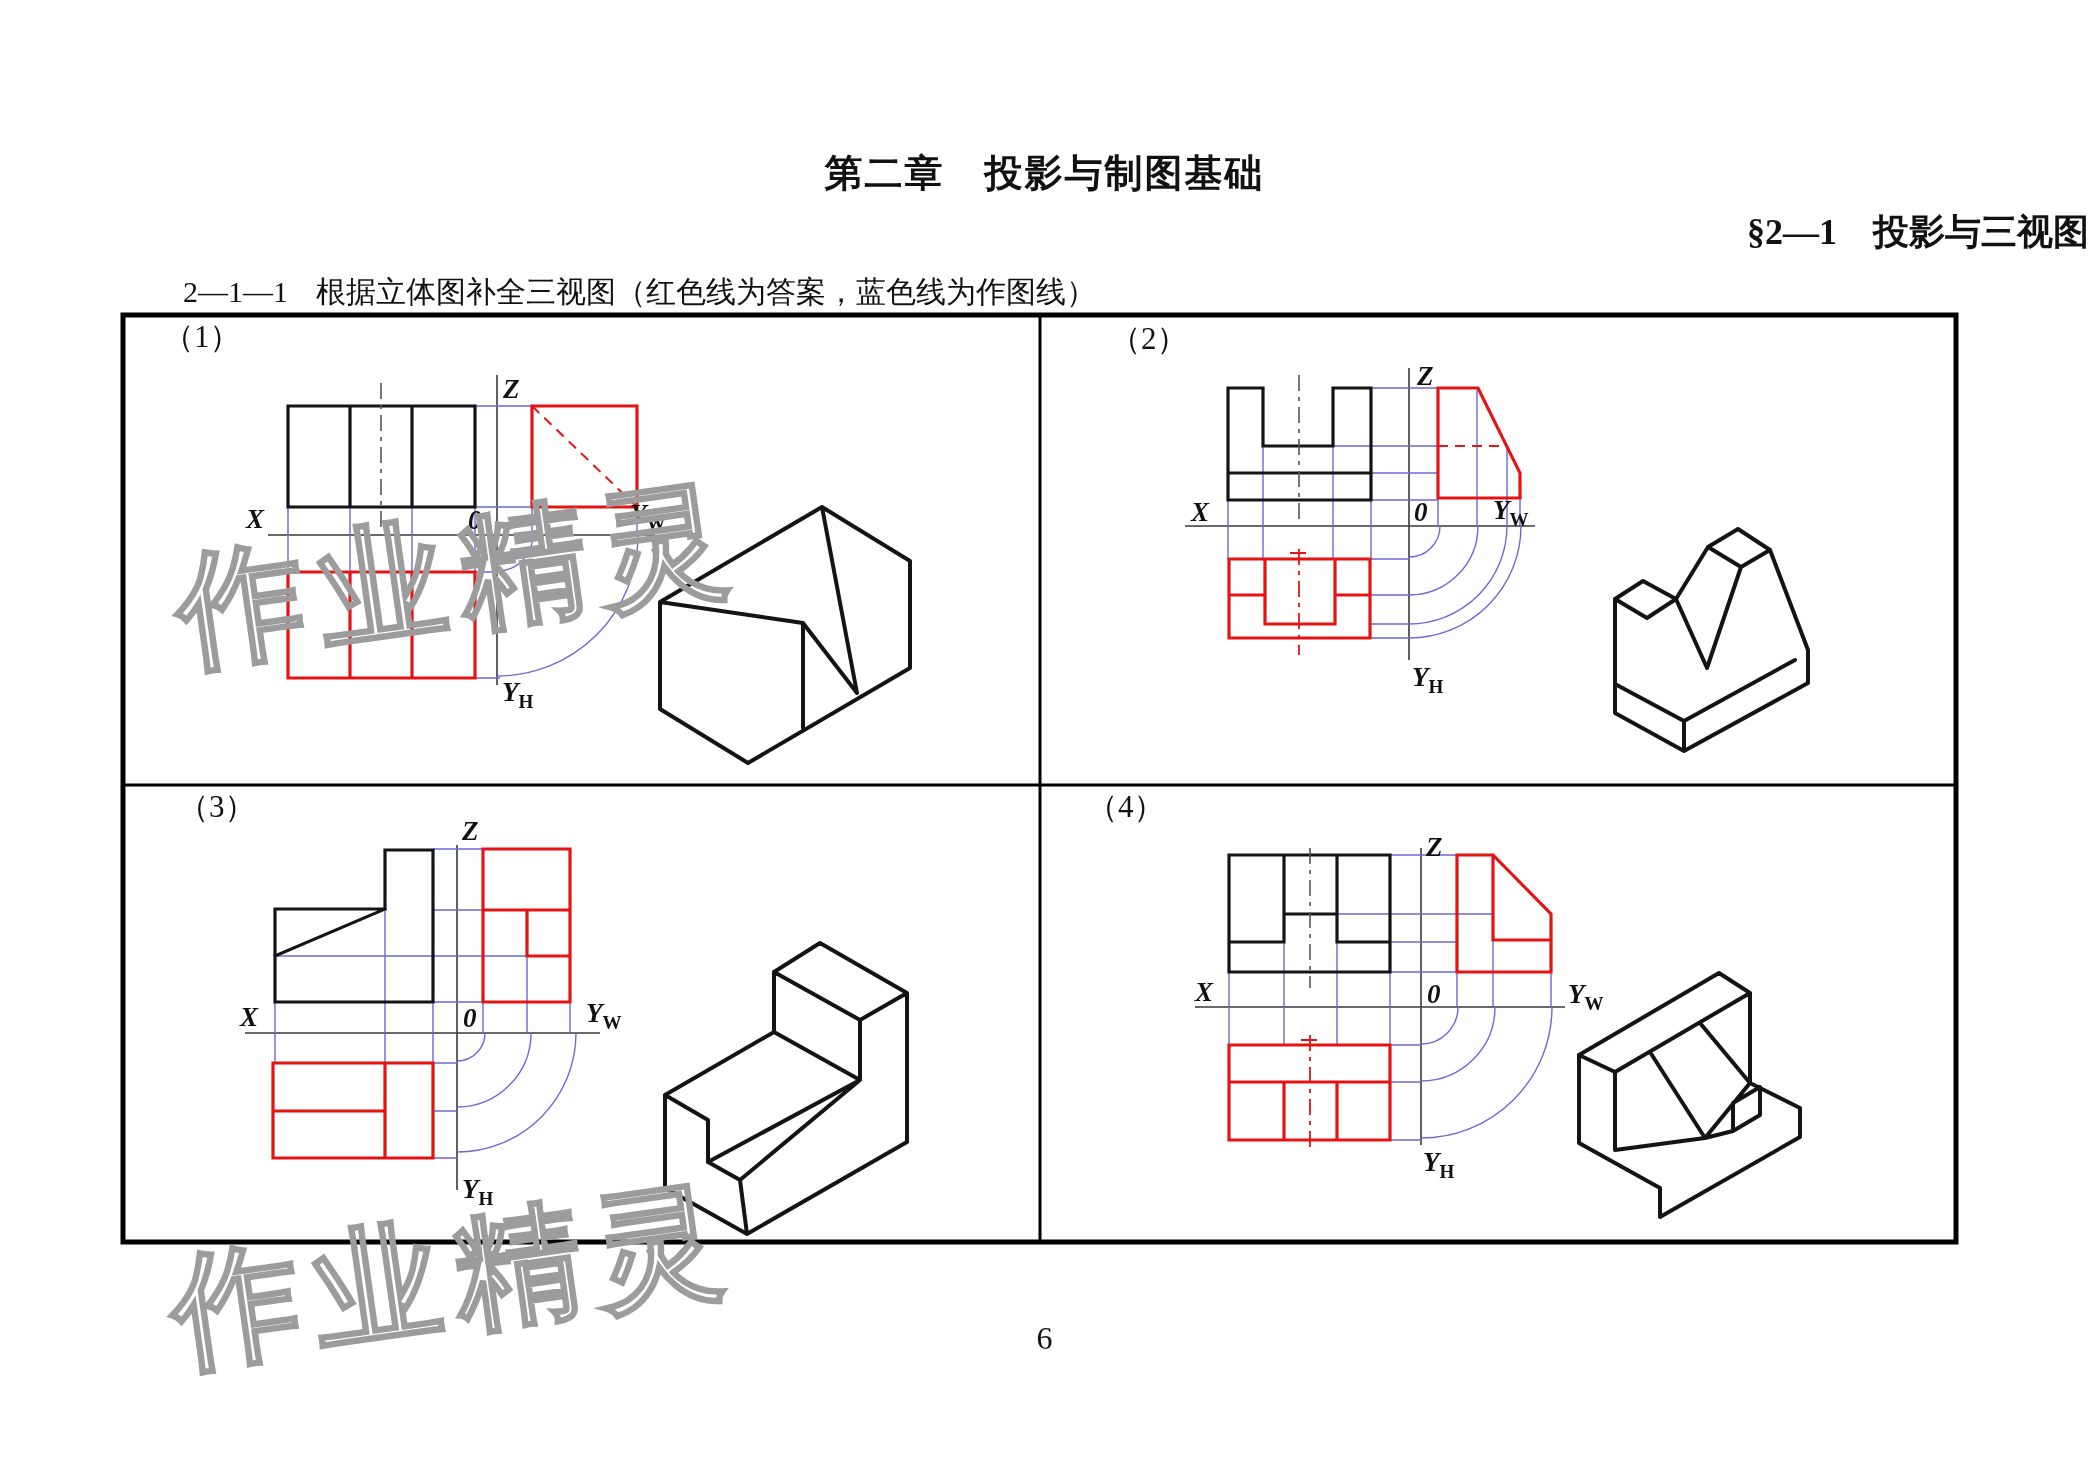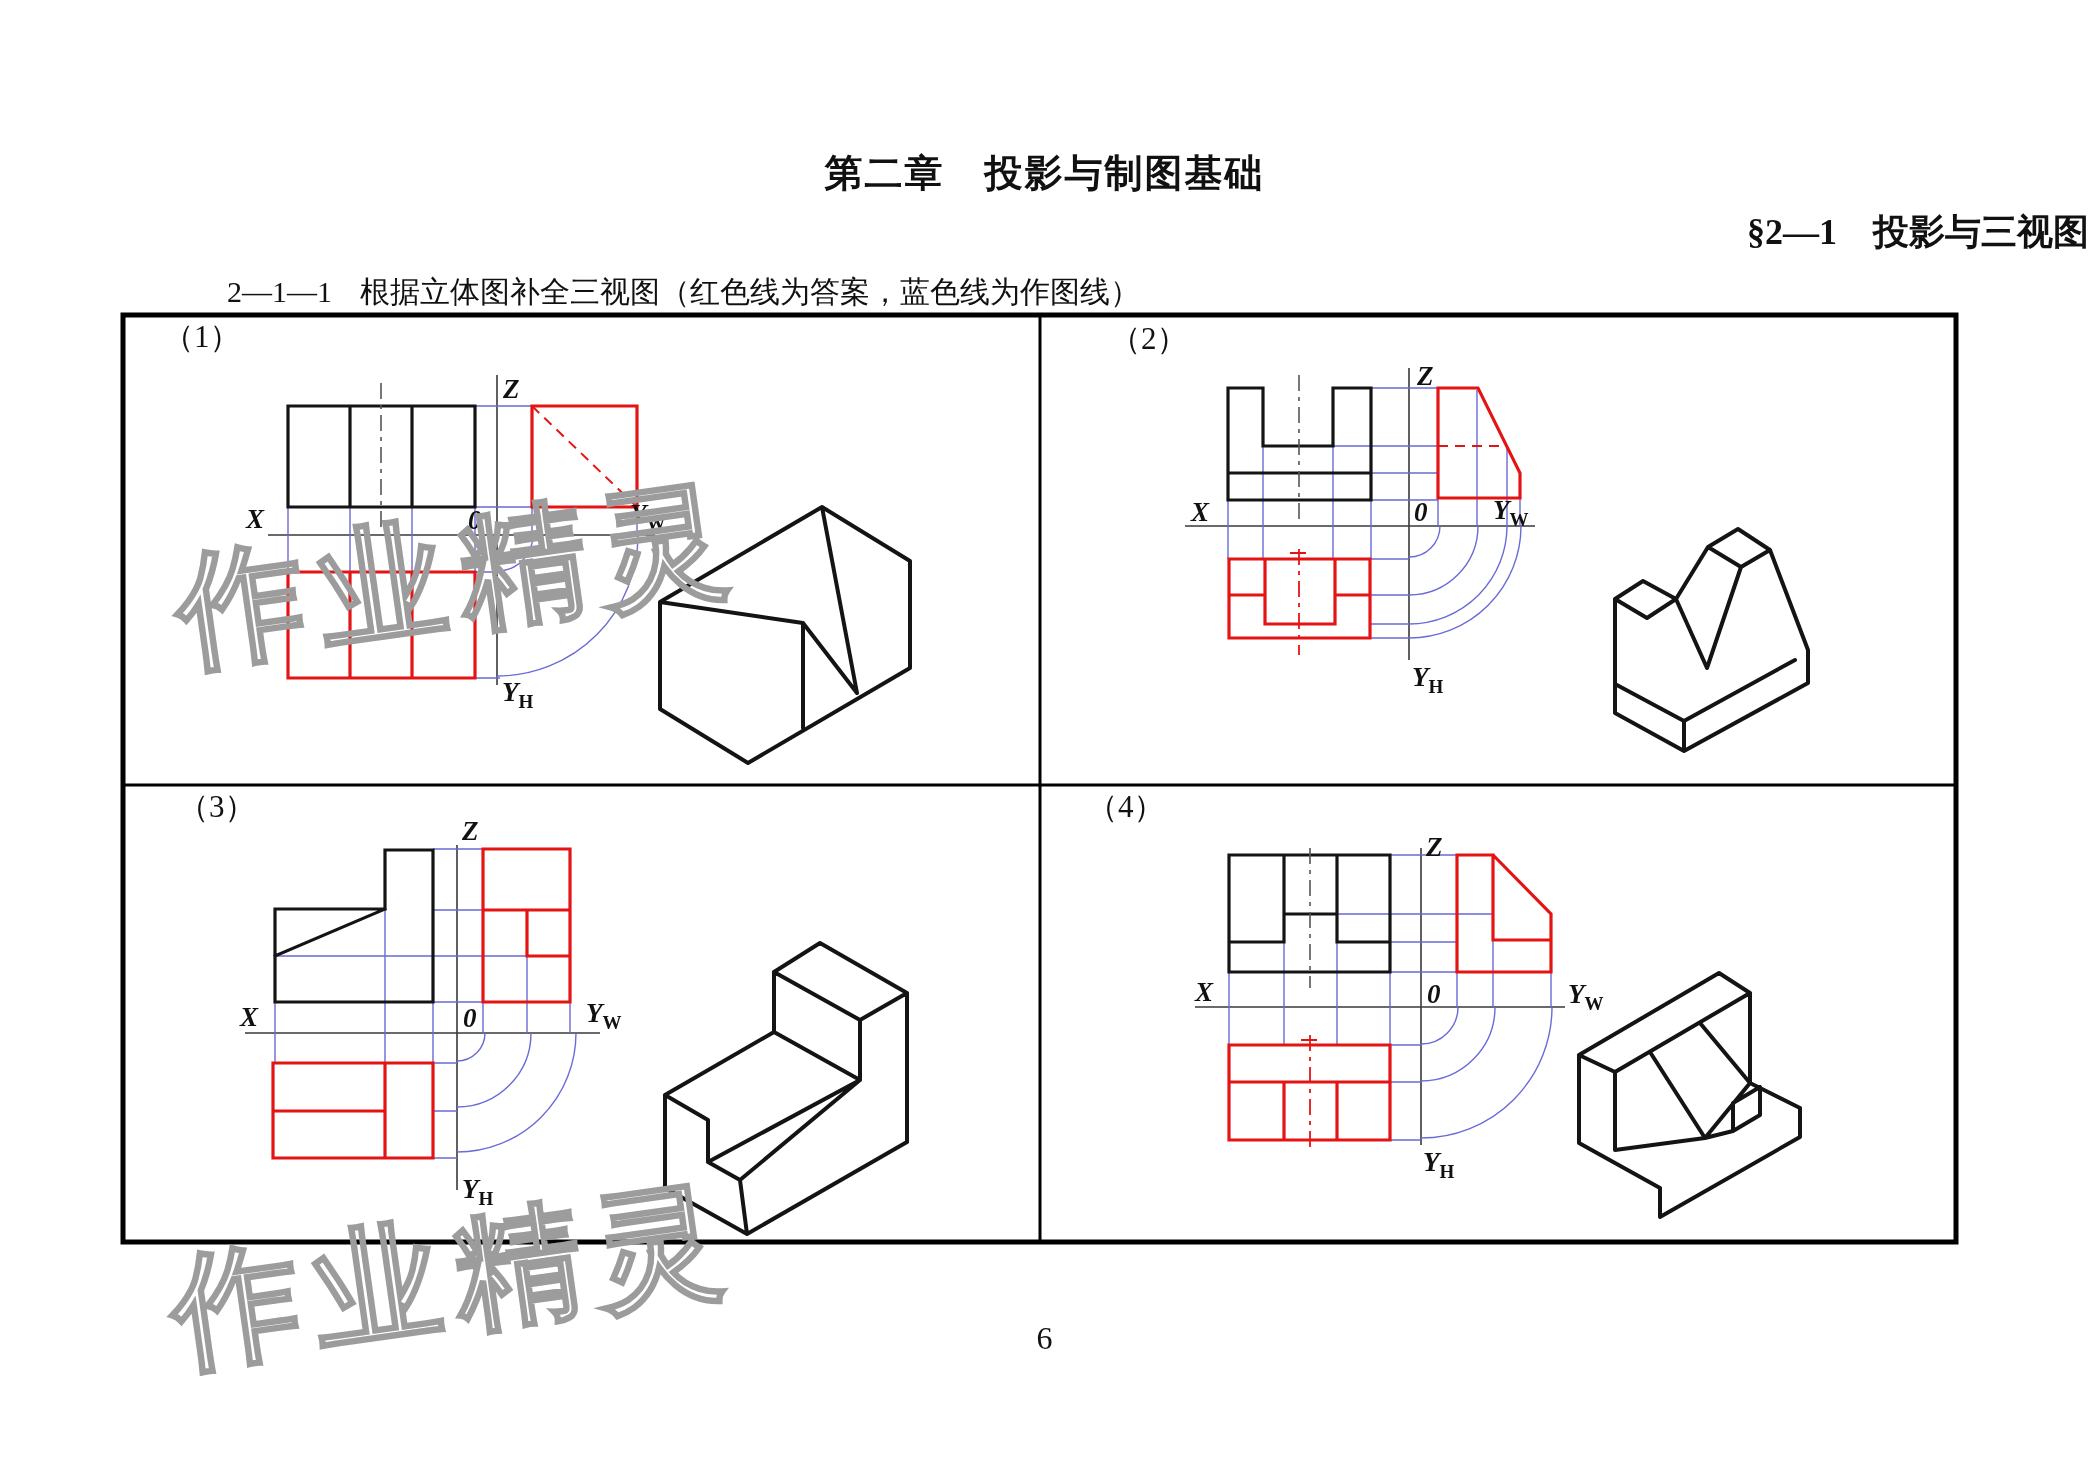--- a/index.html
+++ b/index.html
@@ -2,21 +2,21 @@
 <html style="--answer-red: #e51414; --construction-blue: #6a6ad8; --drawing-black: #141414; --watermark-gray: #9c9c9c;"><head>
 <meta charset="utf-8">
 <style>
   html,body{margin:0;padding:0;background:#ffffff;}
   .page{position:relative;width:2089px;height:1476px;background:#ffffff;overflow:hidden;
         font-family:"Liberation Serif",serif;color:#111;}
   .chapter-title{position:absolute;left:0;top:132px;width:2089px;text-align:center;
         font-size:38px;font-weight:bold;letter-spacing:2px;margin-top:16px;}
   .section-title{position:absolute;left:0;top:208px;width:2089px;text-align:right;
         font-size:36px;font-weight:bold;}
-  .exercise-line{position:absolute;left:183px;top:272px;font-size:30px;margin-left:44px;}
+  .exercise-line{position:absolute;left:183px;top:272px;font-size:30px;}
   .exercise-line .num{margin-right:28px;}
   .page-number{position:absolute;left:0;top:1320px;width:2089px;text-align:center;font-size:32px;}
   svg.figure{position:absolute;left:0;top:0;}
   .blk{stroke:var(--drawing-black);stroke-width:3.2;fill:none;stroke-linecap:square;}
   .red{stroke:var(--answer-red);stroke-width:3.2;fill:none;stroke-linecap:square;}
   .red-dash{stroke:var(--answer-red);stroke-width:2;fill:none;stroke-dasharray:10 7;}
   .red-center{stroke:var(--answer-red);stroke-width:1.8;fill:none;stroke-dasharray:16 6 4 6;}
   .blue{stroke:var(--construction-blue);stroke-width:1.4;fill:none;}
   .axis{stroke:#3a3a3a;stroke-width:1.6;fill:none;}
   .cline{stroke:#555;stroke-width:1.6;fill:none;stroke-dasharray:16 6 4 6;}

